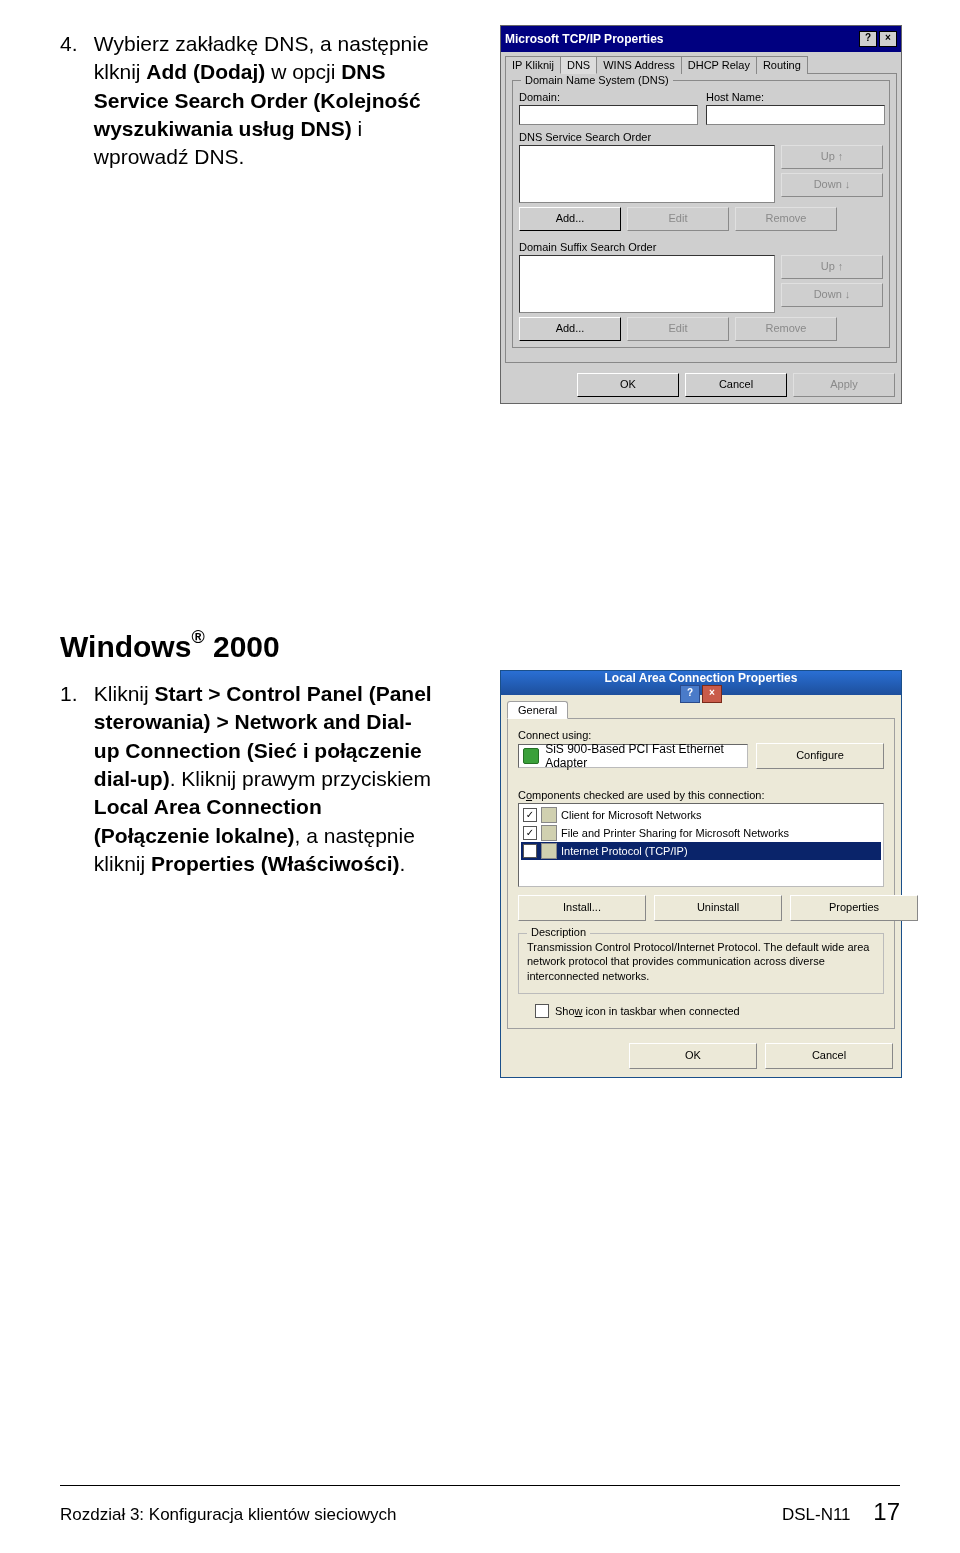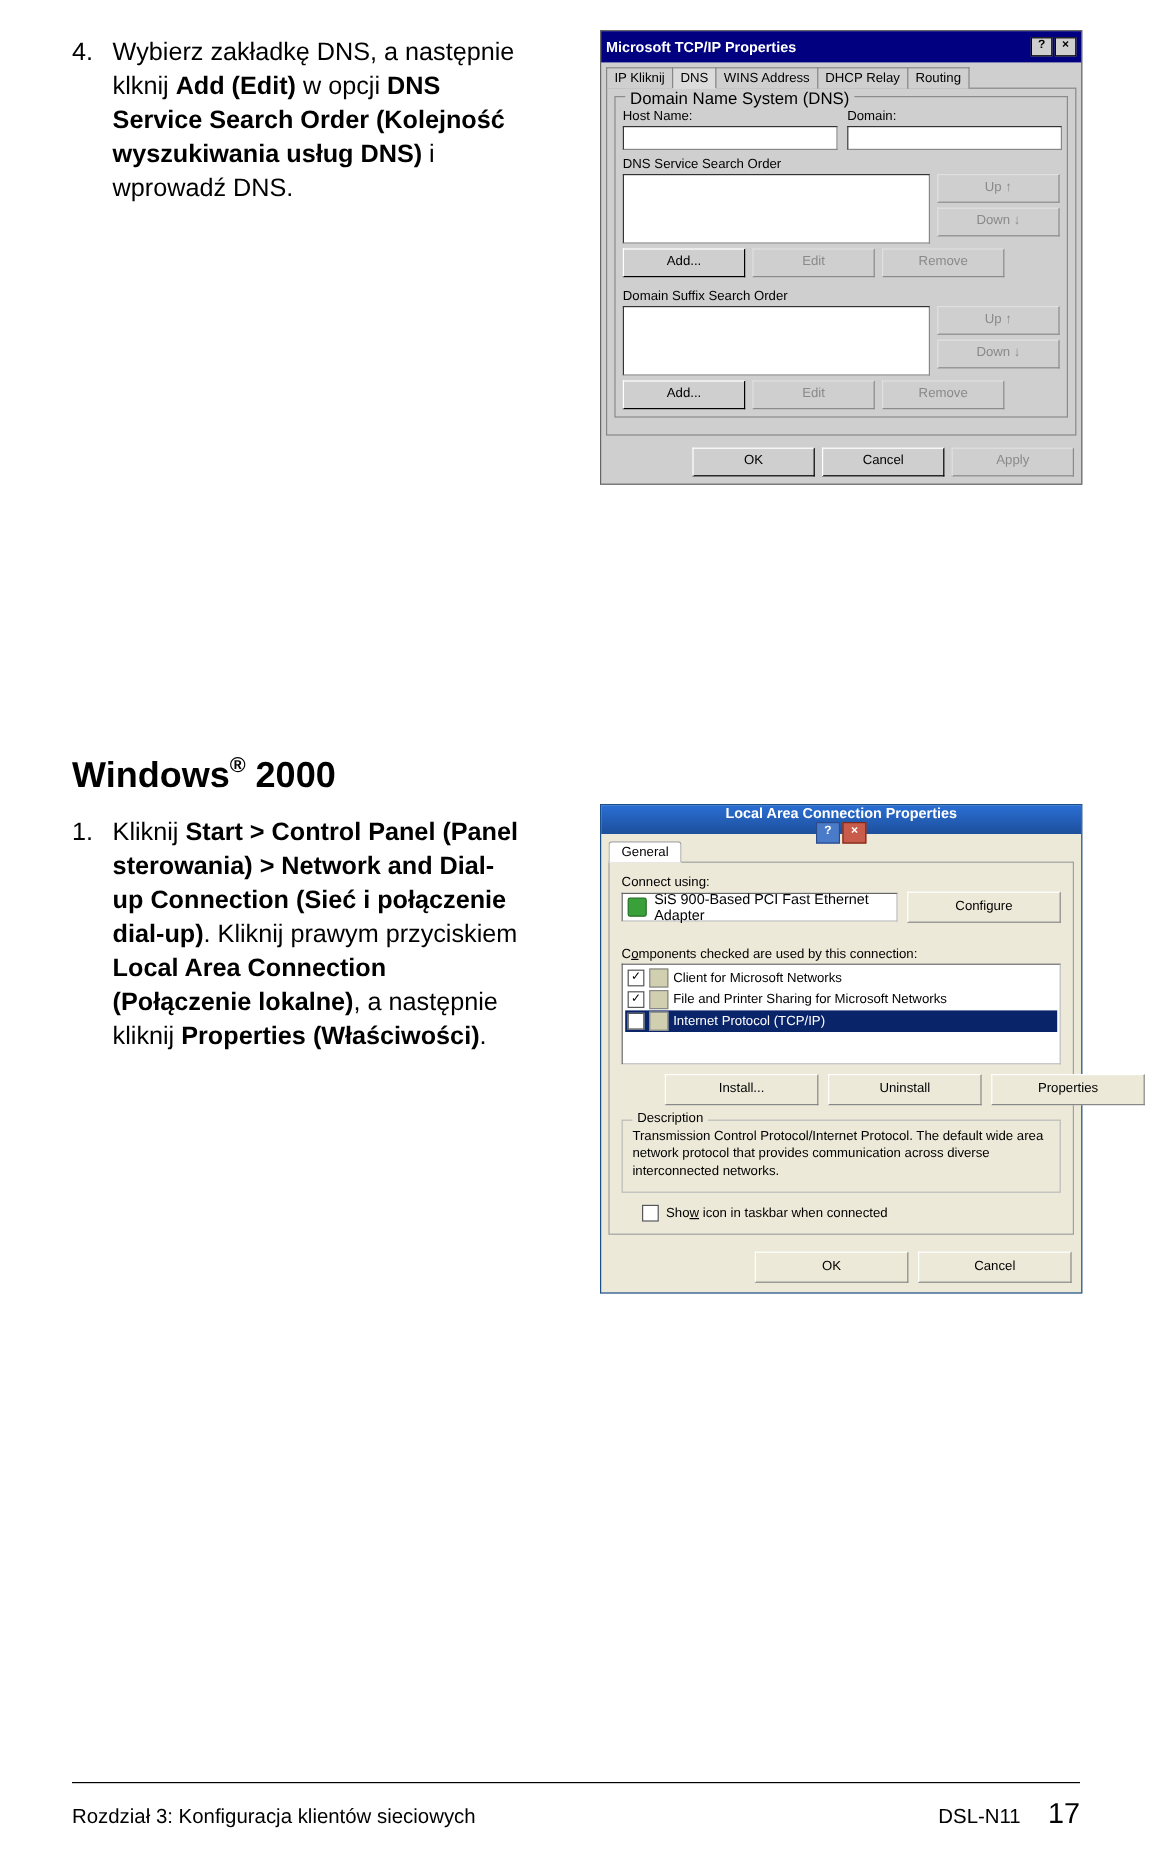--- a/index.html
+++ b/index.html
@@ -56,21 +56,21 @@
   .tab.active { background:#dcdcdc; z-index:2; border-bottom:1px solid #dcdcdc; }
   .panel {
     border:1px solid #888; margin:-1px 4px 4px 4px; padding:6px;
     background:#cfcfcf;
   }
   .group {
     border:1px solid #8a8a8a; padding:10px 6px 6px 6px; position:relative; margin-bottom:8px;
   }
   .group .legend {
     position:absolute; top:-7px; left:8px; background:#cfcfcf;
-    padding:0 4px; font-size:14px;
+    padding:0 4px; font-size:11px;
   }
   .row { display:flex; gap:10px; margin-bottom:6px; }
   .col { display:flex; flex-direction:column; flex:1; }
   .label { font-size:11px; margin-bottom:2px; }
   .textbox, .listbox {
     background:#fff; border:1px inset #888;
   }
   .textbox { height:18px; width:100%; }
   .listbox { height:56px; width:100%; }
   .btnrow { display:flex; gap:6px; justify-content:flex-start; margin-top:4px; }
@@ -124,21 +124,21 @@
   .lan .adapterrow { display:flex; gap:8px; align-items:center; margin-bottom:20px; }
   .lan .adapterbox { flex:1; height:22px; display:flex; align-items:center; padding:0 4px; gap:6px; }
   .lan .nicicon {
     width:16px; height:14px; background:#3aa03a; border:1px solid #247024; border-radius:2px;
   }
   .lan .listbox2 { height:78px; border:1px inset #bbb; background:#fff; padding:2px; overflow:hidden; }
   .lan .li { display:flex; align-items:center; gap:4px; font-size:11px; height:18px; padding:0 2px; }
   .lan .li.selected { background:#0a246a; color:#fff; }
   .lan .chk { width:12px; height:12px; background:#fff; border:1px solid #555; display:flex; align-items:center; justify-content:center; font-size:10px; line-height:10px; }
   .lan .smicon { width:14px; height:14px; background:#d0d0b0; border:1px solid #888; }
-  .lan .btnrow3 { display:flex; gap:8px; justify-content:space-between; margin-top:8px;margin-left:36px; }
+  .lan .btnrow3 { display:flex; gap:8px; justify-content:space-between; margin-top:8px; }
   .lan .btn { border:1px solid #888; border-top-color:#fff; border-left-color:#fff; background:#ece9d8; min-width:90px; height:24px; line-height:22px; }
   .lan .desc { border:1px solid #bbb; margin-top:12px; padding:6px 8px 10px; position:relative; }
   .lan .desc .legend { position:absolute; top:-8px; left:8px; background:#ece9d8; padding:0 4px; font-size:11px; }
   .lan .showicon { display:flex; gap:6px; align-items:center; margin-top:10px; font-size:11px;padding-left:17px; }
   .lan .ok { display:flex; justify-content:flex-end; gap:8px; padding:8px; }
   .underline-hint { text-decoration: underline; }
 
   
   .rule {
     position:absolute; left:60px; right:60px; top:1485px;
@@ -152,21 +152,21 @@
   .footer .pnum { font-size:24px; margin-left:18px; }
 </style>
 </head>
 <body>
 
 <div class="page">
 
   <div class="step4">
     <span class="num">4.</span>
     <span class="body">
-      <span>Wybierz zakładkę DNS, a następnie klknij </span><span class="b">Add (Edit)</span><span> w opcji </span><span class="b">DNS Service Search Order (Kolejność wyszukiwania usług DNS)</span><span> i wprowadź DNS.</span>
+      <span>Wybierz zakładkę DNS, a następnie klknij </span><span class="b">Add (Dodaj)</span><span> w opcji </span><span class="b">DNS Service Search Order (Kolejność wyszukiwania usług DNS)</span><span> i wprowadź DNS.</span>
     </span>
   </div>
 
   <div class="tcpip">
     <div class="titlebar">
       <span>Microsoft TCP/IP Properties</span>
       <div class="winbtns">
         <div class="winbtn">?</div>
         <div class="winbtn">×</div>
       </div>
@@ -176,25 +176,25 @@
       <div class="tab active">DNS</div>
       <div class="tab">WINS Address</div>
       <div class="tab">DHCP Relay</div>
       <div class="tab">Routing</div>
     </div>
     <div class="panel">
       <div class="group">
         <div class="legend">Domain Name System (DNS)</div>
         <div class="row">
           <div class="col">
-            <div class="label">Host Name:</div>
+            <div class="label">Domain:</div>
             <div class="textbox"></div>
           </div>
           <div class="col">
-            <div class="label">Domain:</div>
+            <div class="label">Host Name:</div>
             <div class="textbox"></div>
           </div>
         </div>
 
         <div class="label" style="margin-top:6px;">DNS Service Search Order</div>
         <div class="listrow">
           <div class="listbox"></div>
           <div class="sidebtns">
             <div class="btn disabled sidebtn">Up ↑</div>
             <div class="btn disabled sidebtn">Down ↓</div>

